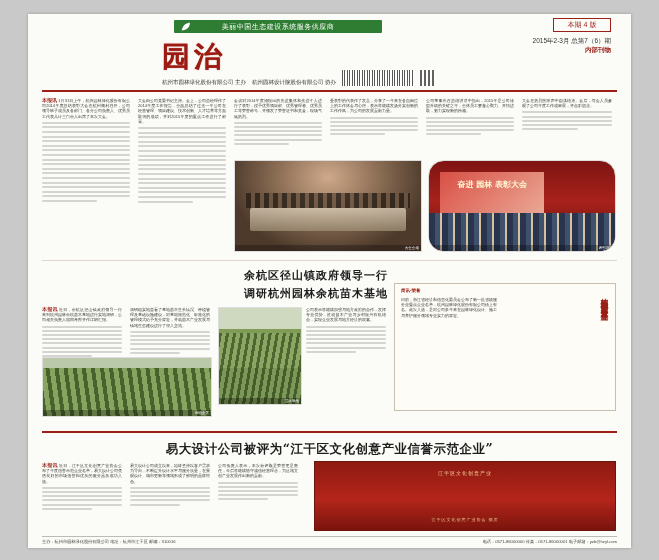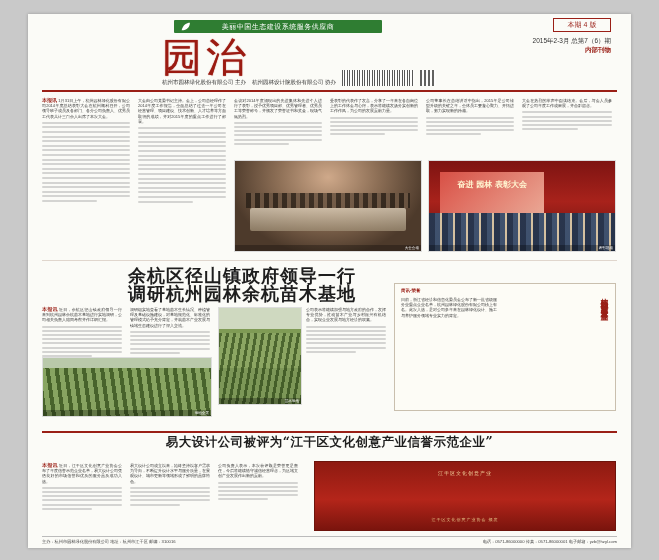--- a/index.html
+++ b/index.html
@@ -57,22 +57,22 @@
   .title-block {
     position: absolute;
     left: 120px;
     top: 20px;
     width: 160px;
     height: 50px;
   }
   .big-title {
     font-family: "DejaVu Serif", serif;
     color: #9b1b12;
-    font-size: 40px;
-    font-weight: normal;
+    font-size: 28px;
+    font-weight: bold;
     letter-spacing: 4px;
     line-height: 46px;
     text-shadow: 0 0 1px #9b1b12;
   }
   .issue-box {
     position: absolute;
     right: 6px;
     top: 4px;
     width: 56px;
     height: 12px;
@@ -197,20 +197,21 @@
     opacity:.8; border-radius:2px;
   }
   .ph-meeting .people {
     position:absolute; left:6%; right:6%; bottom:48%; height:16%;
     background: repeating-linear-gradient(90deg,#2b2118 0 5px,#6b5542 5px 9px);
     opacity:.85;
   }
   .ph-stage {
     left: 386px; top: 62px; width: 186px; height: 90px;
     background: linear-gradient(180deg,#7e1412 0%, #a8221b 45%, #5e0f0d 100%);
+    border-radius: 16px;
   }
   .ph-stage .screen {
     position:absolute; left:6%; top:12%; width:56%; height:46%;
     background: linear-gradient(135deg,#e0564b,#f2b6a2);
     opacity:.9;
   }
   .ph-stage .screen-txt {
     position:absolute; left:8%; top:20%; width:52%;
     color:#fff5d0; font-size:8px; font-weight:bold;
     font-family:"DejaVu Serif", serif; text-align:center; line-height:10px;
@@ -225,25 +226,25 @@
   .sec2 {
     position: relative;
     margin: 4px 14px 0 14px;
     height: 158px;
     border-top: 1px solid #e0d6cd;
     padding-top: 6px;
   }
   .sec2 .headline2 {
     position: absolute;
     left: 86px; top: 6px; width: 260px;
-    text-align: left;
+    text-align: right;
     color: #1e1e1e;
     font-family: "DejaVu Serif", serif;
     font-weight: bold;
-    font-size: 18px;
+    font-size: 11px;
     line-height: 18px;
     letter-spacing: 1px;
   }
   .sec2 .c1 { position: absolute; left: 0;   top: 46px; width: 80px; }
   .sec2 .c2 { position: absolute; left: 88px; top: 46px; width: 80px; }
   .sec2 .c3 { position: absolute; left: 264px;top: 46px; width: 80px; }
   .ph-field {
     left: 176px; top: 46px; width: 82px; height: 96px;
     background: linear-gradient(180deg,#cfd9c0 0 22%, #7f9b55 22% 62%, #5d7a3c 62% 100%);
   }
@@ -288,21 +289,21 @@
   
   .sec3 {
     position: relative;
     margin: 6px 14px 0 14px;
     height: 104px;
     border-top: 2px solid #9a1f16;
     padding-top: 6px;
   }
   .sec3 .headline3 {
     position: absolute;
-    left: 0; right: 0; top: 1px;
+    left: 0; right: 0; top: 8px;
     text-align: center;
     color: #1e1e1e;
     font-family: "DejaVu Serif", serif;
     font-weight: bold;
     font-size: 12.5px;
     line-height: 16px;
     letter-spacing: .5px;
   }
   .sec3 .c1 { position: absolute; left: 0;   top: 30px; width: 80px; }
   .sec3 .c2 { position: absolute; left: 88px; top: 30px; width: 80px; }

